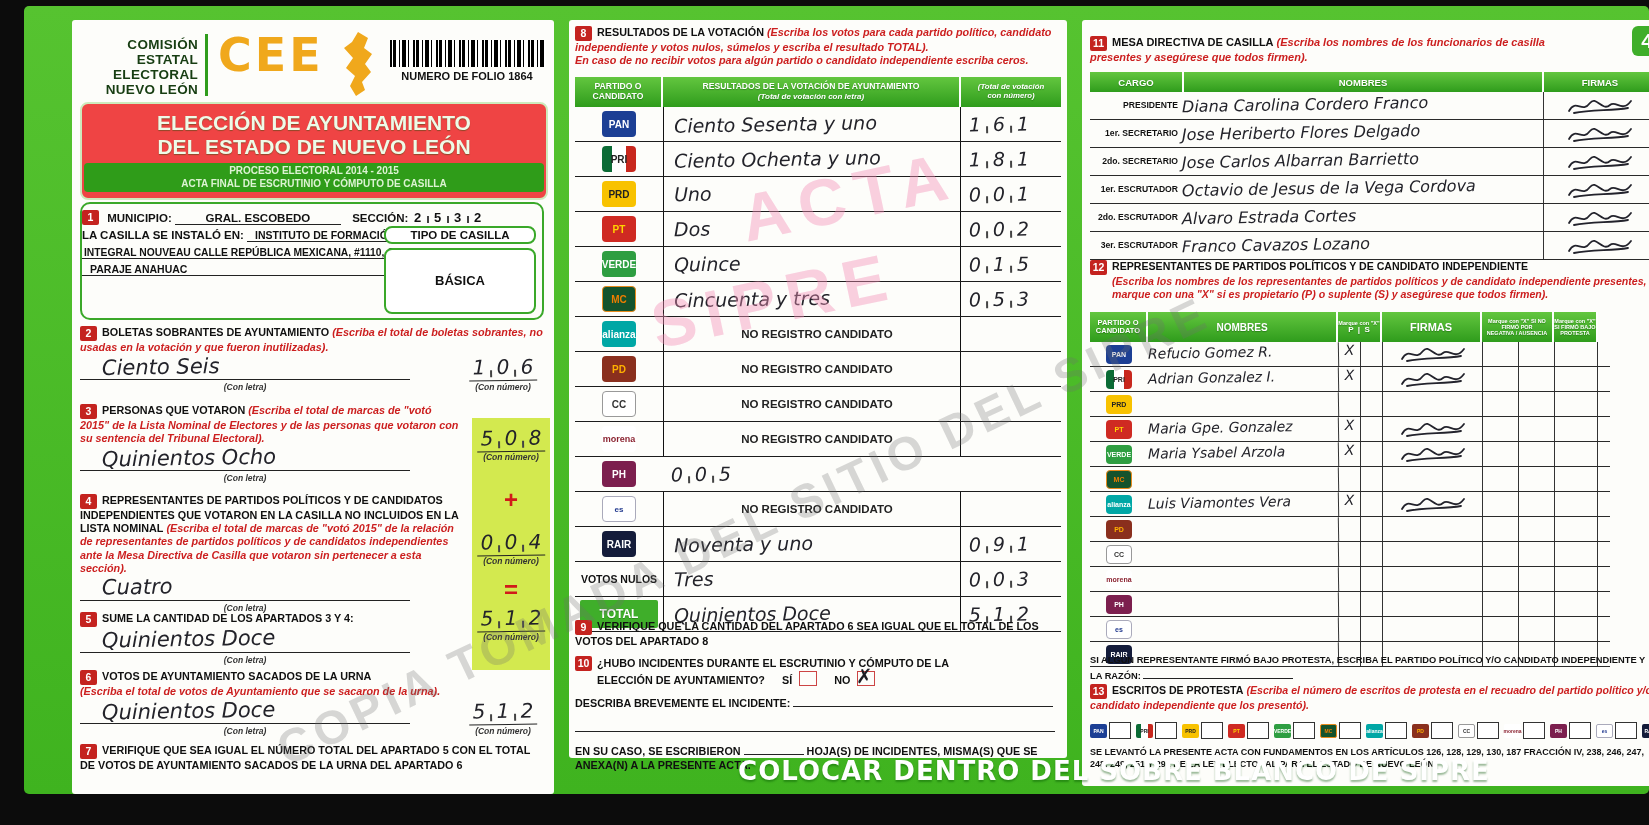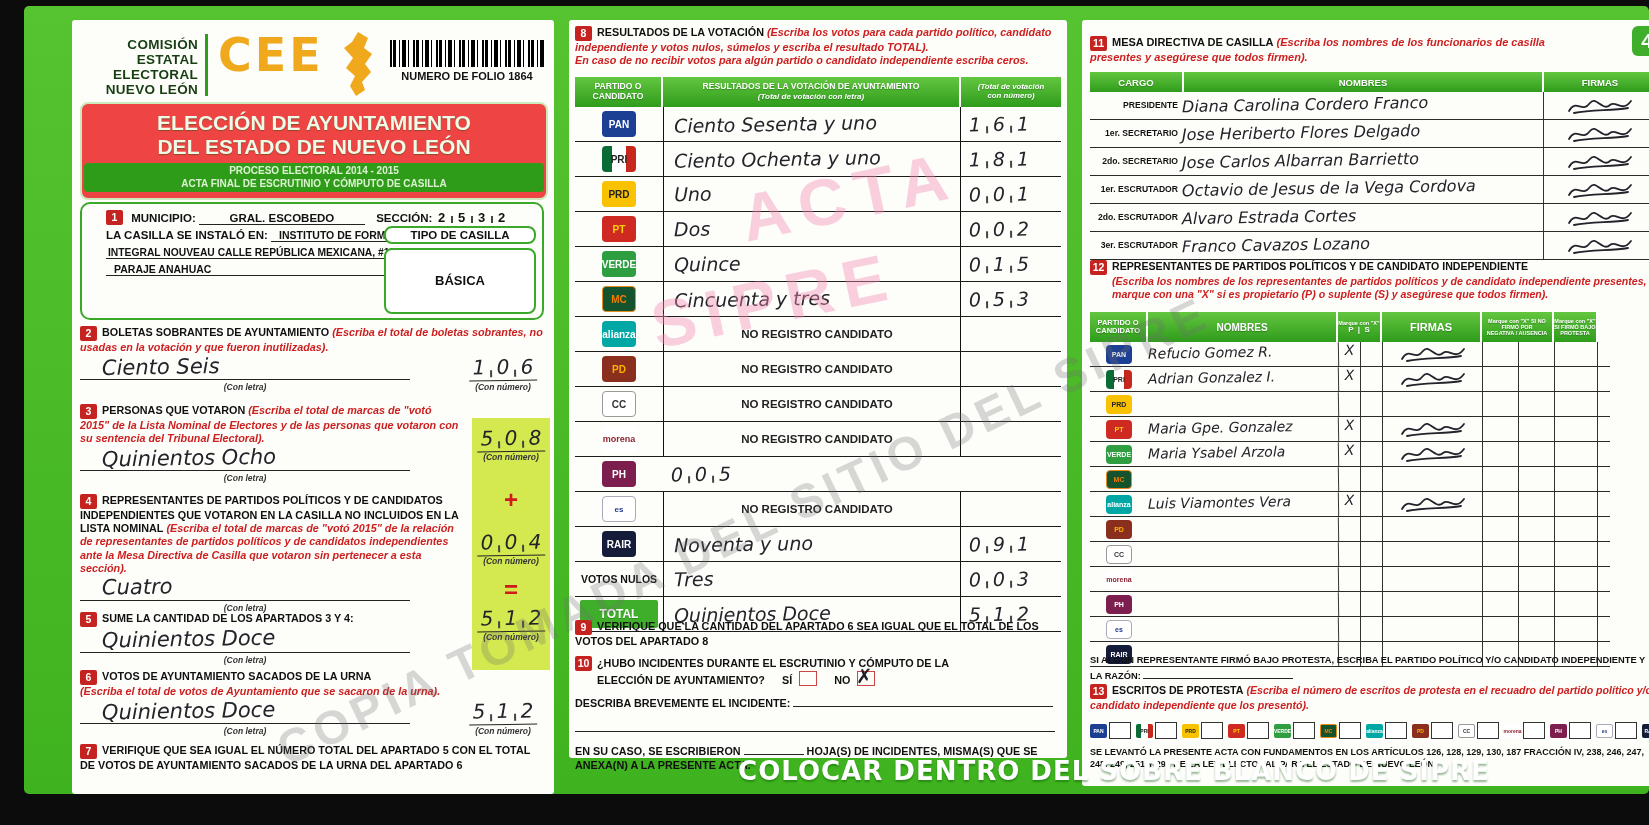--- a/index.html
+++ b/index.html
@@ -40,21 +40,21 @@
   .folio{position:absolute;left:312px;top:50px;width:166px;font-size:11px;font-weight:bold;text-align:center;}
   .title-box{position:absolute;left:8px;top:82px;width:464px;height:94px;background:#ef4444;
              border:2px solid #cdeabc;border-radius:8px;text-align:center;}
   .title-box .t1{font-size:21px;font-weight:bold;color:#eefbe8;line-height:1.12;margin-top:7px;
                  text-shadow:0 1px 1px rgba(0,80,0,.4);}
   .title-sub{margin:5px auto 0;width:94%;background:#2f9c19;border-radius:4px;color:#dcf3d2;
              font-size:10px;font-weight:bold;line-height:1.25;padding:2px 12px;}
 
   
   .s1-box{position:absolute;left:8px;top:182px;width:464px;height:118px;border:2px solid #3aa829;
-          border-radius:10px;padding:6px 24px;box-sizing:border-box;font-size:11.5px;}
+          border-radius:10px;padding:6px 0;box-sizing:border-box;font-size:11.5px;}
   .s1-row{margin-bottom:4px;white-space:nowrap;}
   .lbl{font-weight:bold;}
   .uval{font-weight:bold;display:inline-block;border-bottom:1.4px solid #222;padding:0 8px;}
   .printed-digits span{font-weight:bold;font-size:13px;min-width:12px;}
   .tipo-pill{position:absolute;right:6px;top:22px;width:148px;border:2px solid #3aa829;border-radius:8px;
              text-align:center;font-weight:bold;font-size:11.5px;padding:1px 0;background:#fff;}
   .tipo-box{position:absolute;right:6px;top:44px;width:148px;height:62px;border:2px solid #3aa829;
             border-radius:8px;text-align:center;font-weight:bold;font-size:13px;line-height:62px;background:#fff;}
 
   

